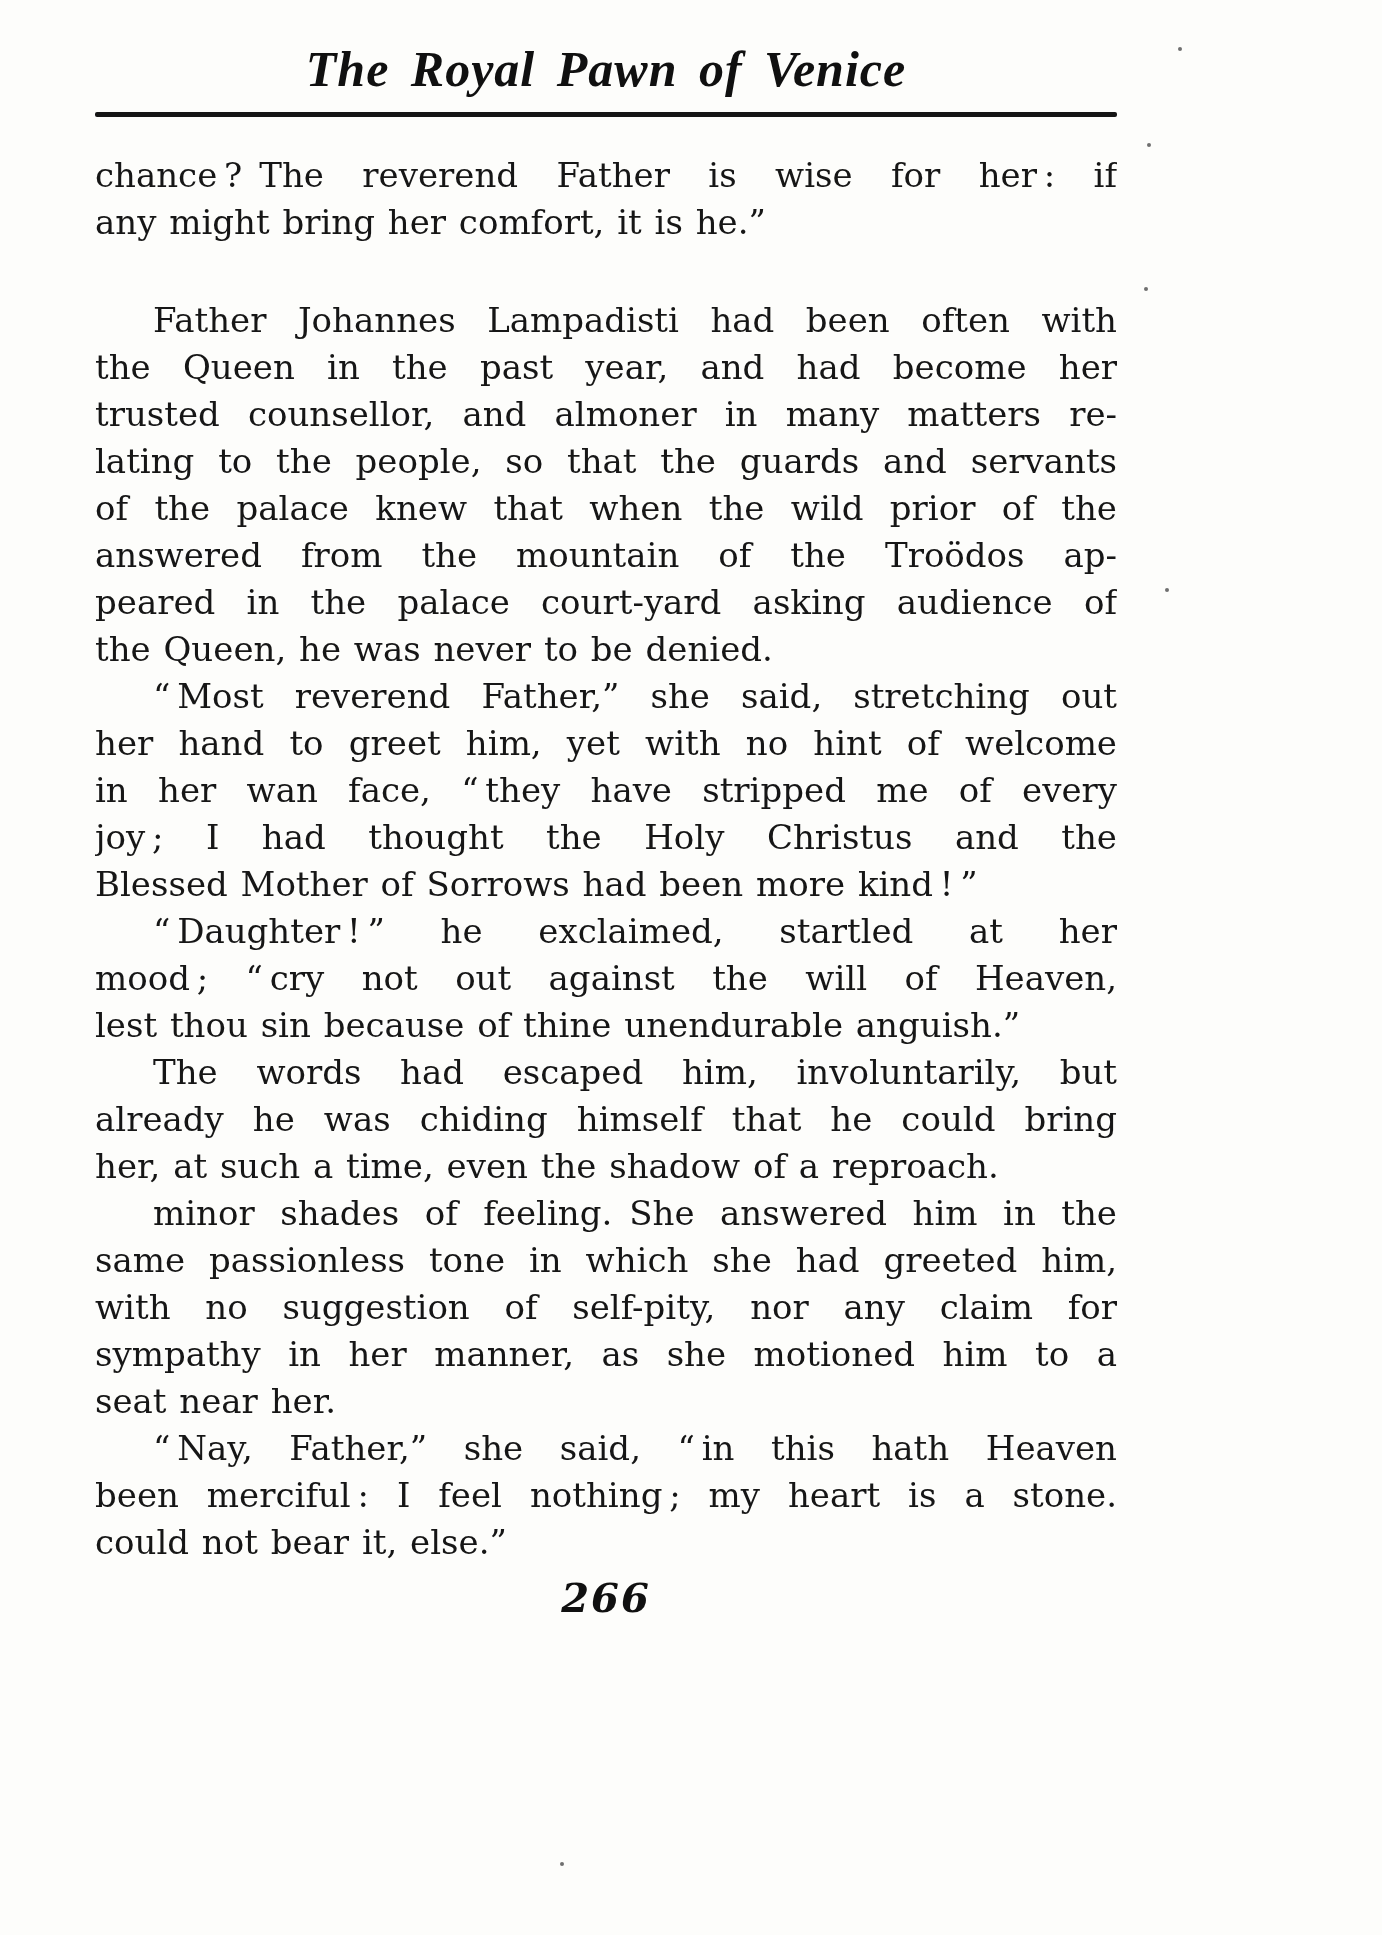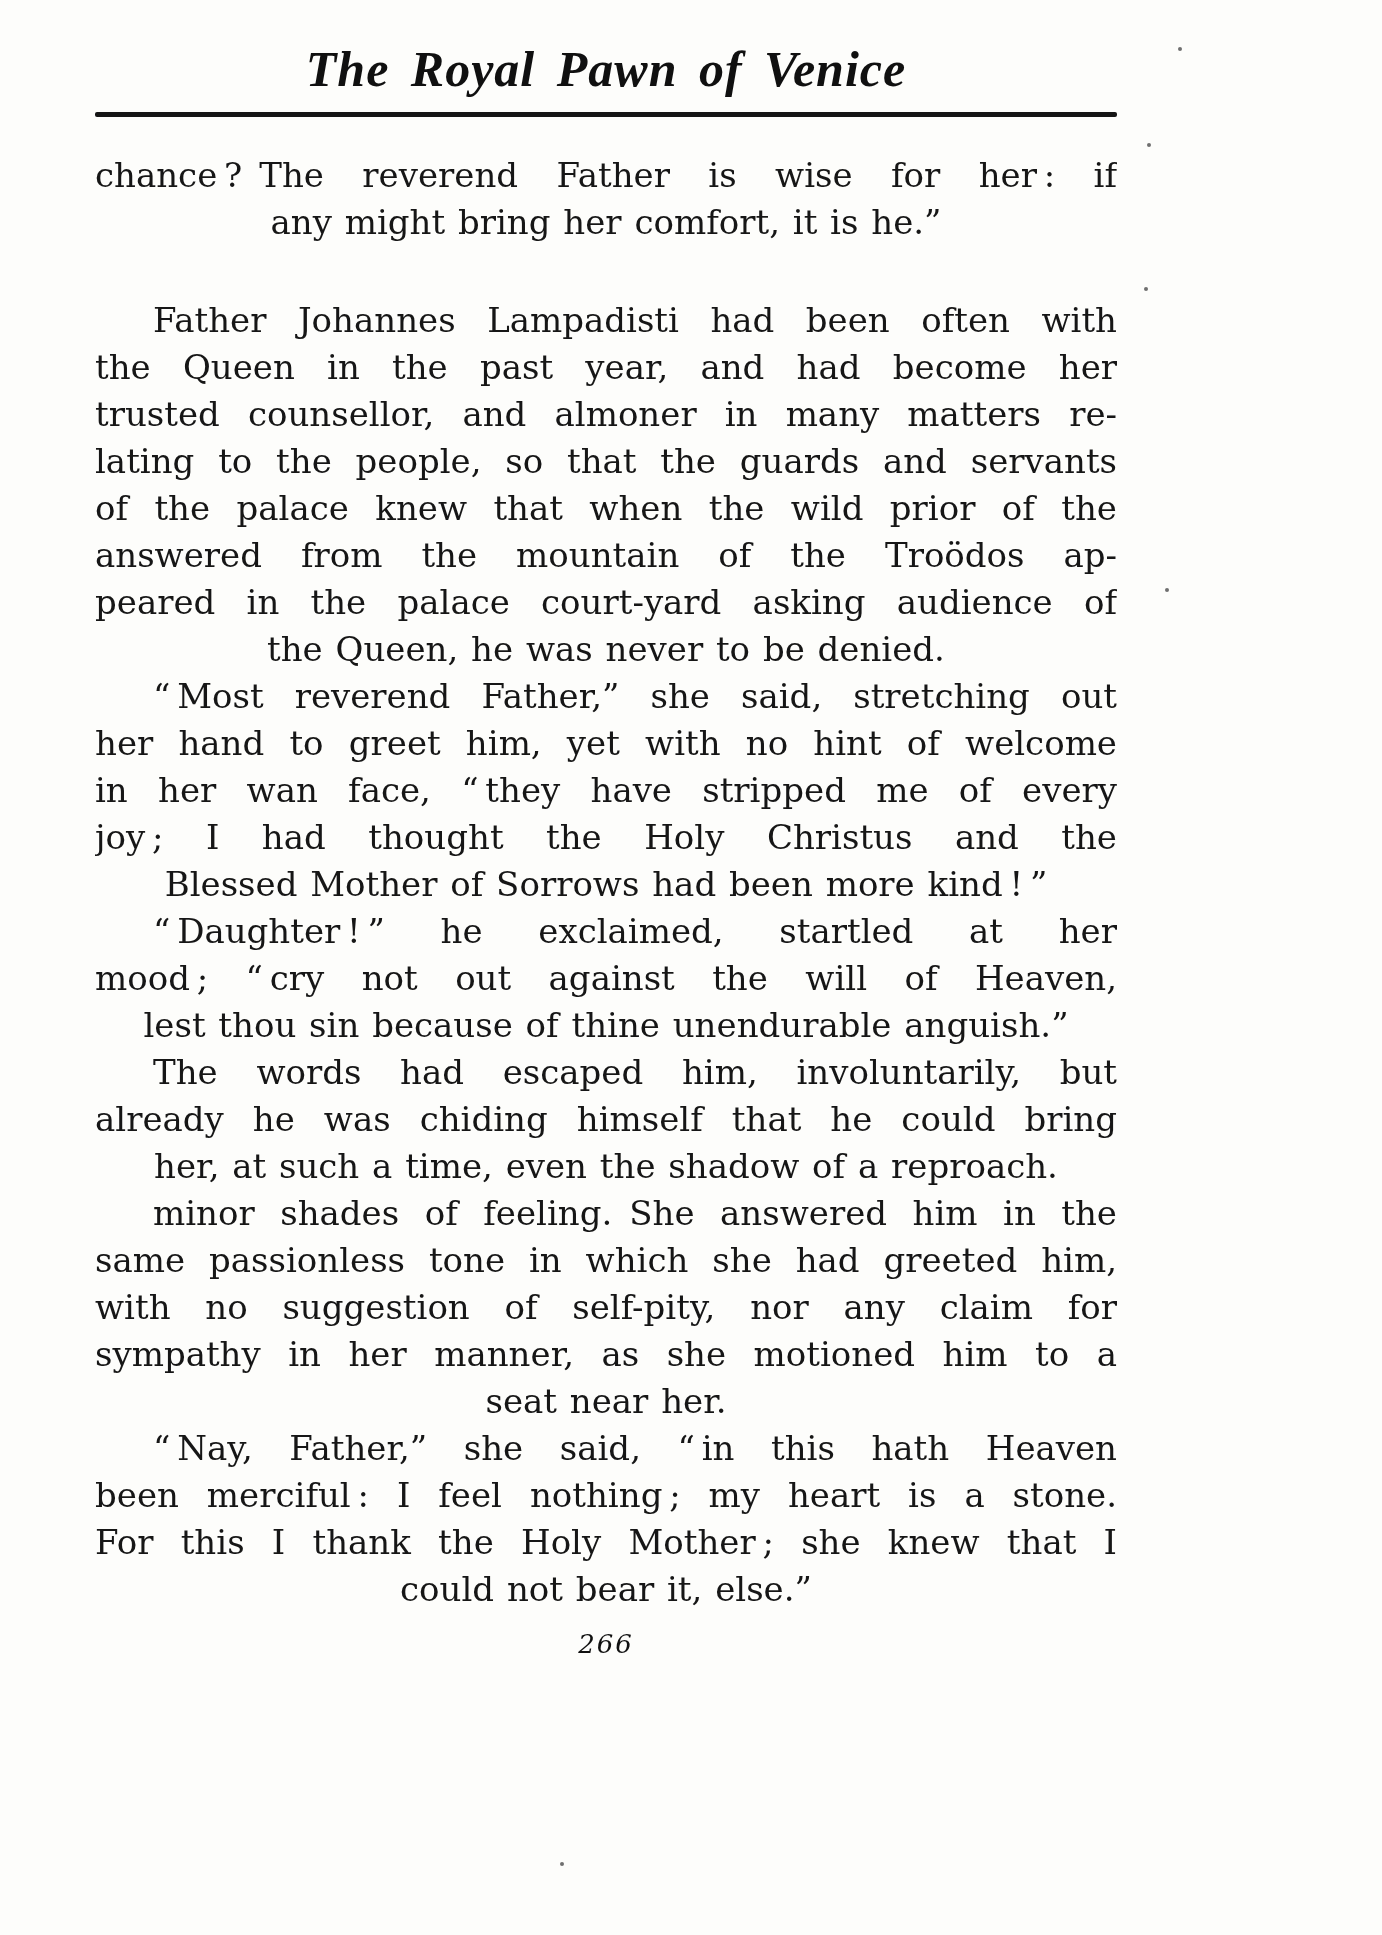--- a/index.html
+++ b/index.html
@@ -46,29 +46,29 @@
   .pline {
     height: 47px;
     overflow: hidden;
     text-align: justify;
   }
   .pline::after {
     content: "";
     display: inline-block;
     width: 100%;
   }
-  .pline.last { text-align: center; }
+  .pline.last { text-align: left; }
   .pline.last::after { content: none; }
   .para.indent .pline:first-child { text-indent: 58px; }
   .folio {
     margin-top: 8px;
     text-align: center;
     font-style: italic;
-    font-weight: 400;
-    font-size: 26px;
+    font-weight: 700;
+    font-size: 40px;
     letter-spacing: 2px;
     color: #101010;
   }
   .speck {
     position: absolute;
     background: #6f6f6f;
     border-radius: 50%;
     width: 4px; height: 4px;
   }
 </style>
@@ -115,21 +115,20 @@
       <div class="para indent">
         <div class="pline">minor shades of feeling. She answered him in the</div>
         <div class="pline">same passionless tone in which she had greeted him,</div>
         <div class="pline">with no suggestion of self-pity, nor any claim for</div>
         <div class="pline">sympathy in her manner, as she motioned him to a</div>
         <div class="pline last">seat near her.</div>
       </div>
       <div class="para indent">
         <div class="pline">“ Nay, Father,” she said, “ in this hath Heaven</div>
         <div class="pline">been merciful : I feel nothing ; my heart is a stone.</div>
-        <div class="pline">For this I thank the Holy Mother ; she knew that I</div>
         <div class="pline last">could not bear it, else.”</div>
       </div>
       <div class="folio">266</div>
   </div>
 <div class="speck" style="left: 1178px; top: 47px;"></div>
     <div class="speck" style="left: 1147px; top: 143px;"></div>
     <div class="speck" style="left: 1144px; top: 287px;"></div>
     <div class="speck" style="left: 1165px; top: 588px;"></div>
     <div class="speck" style="left: 560px; top: 1862px;"></div>
   </div>

